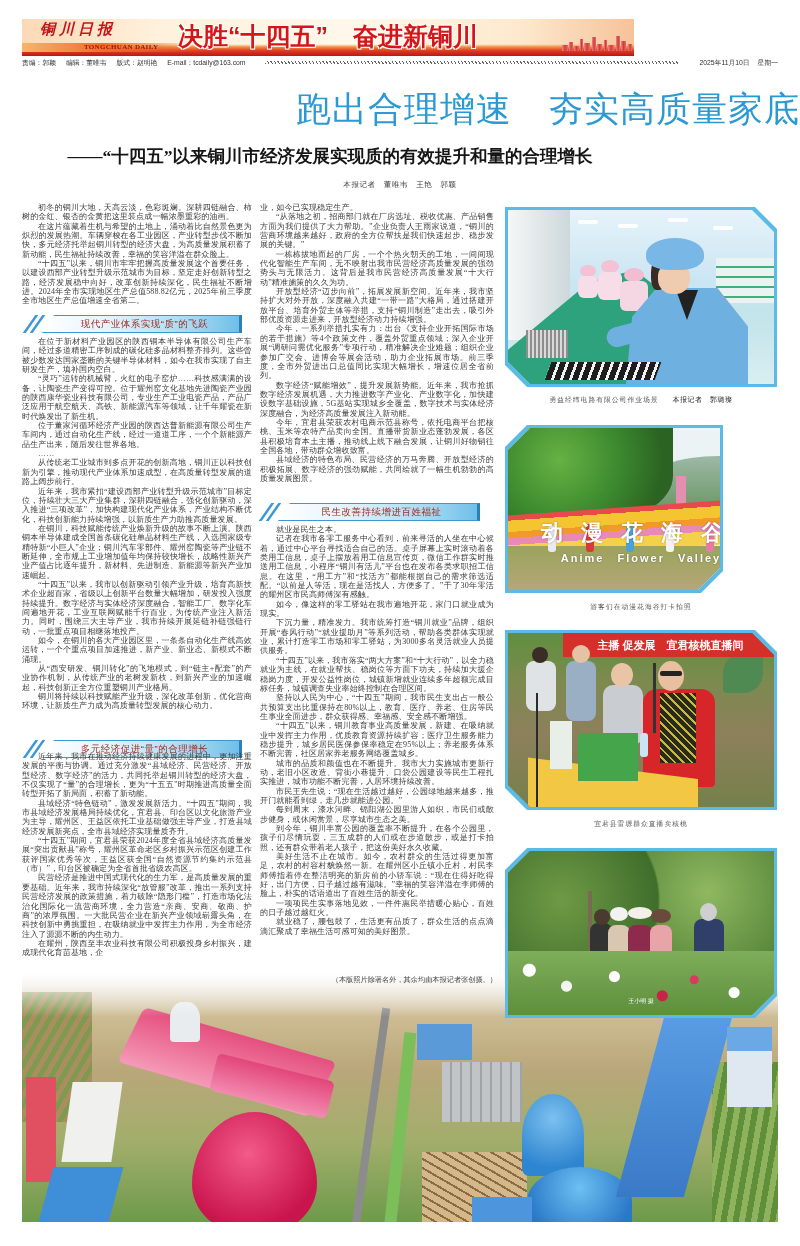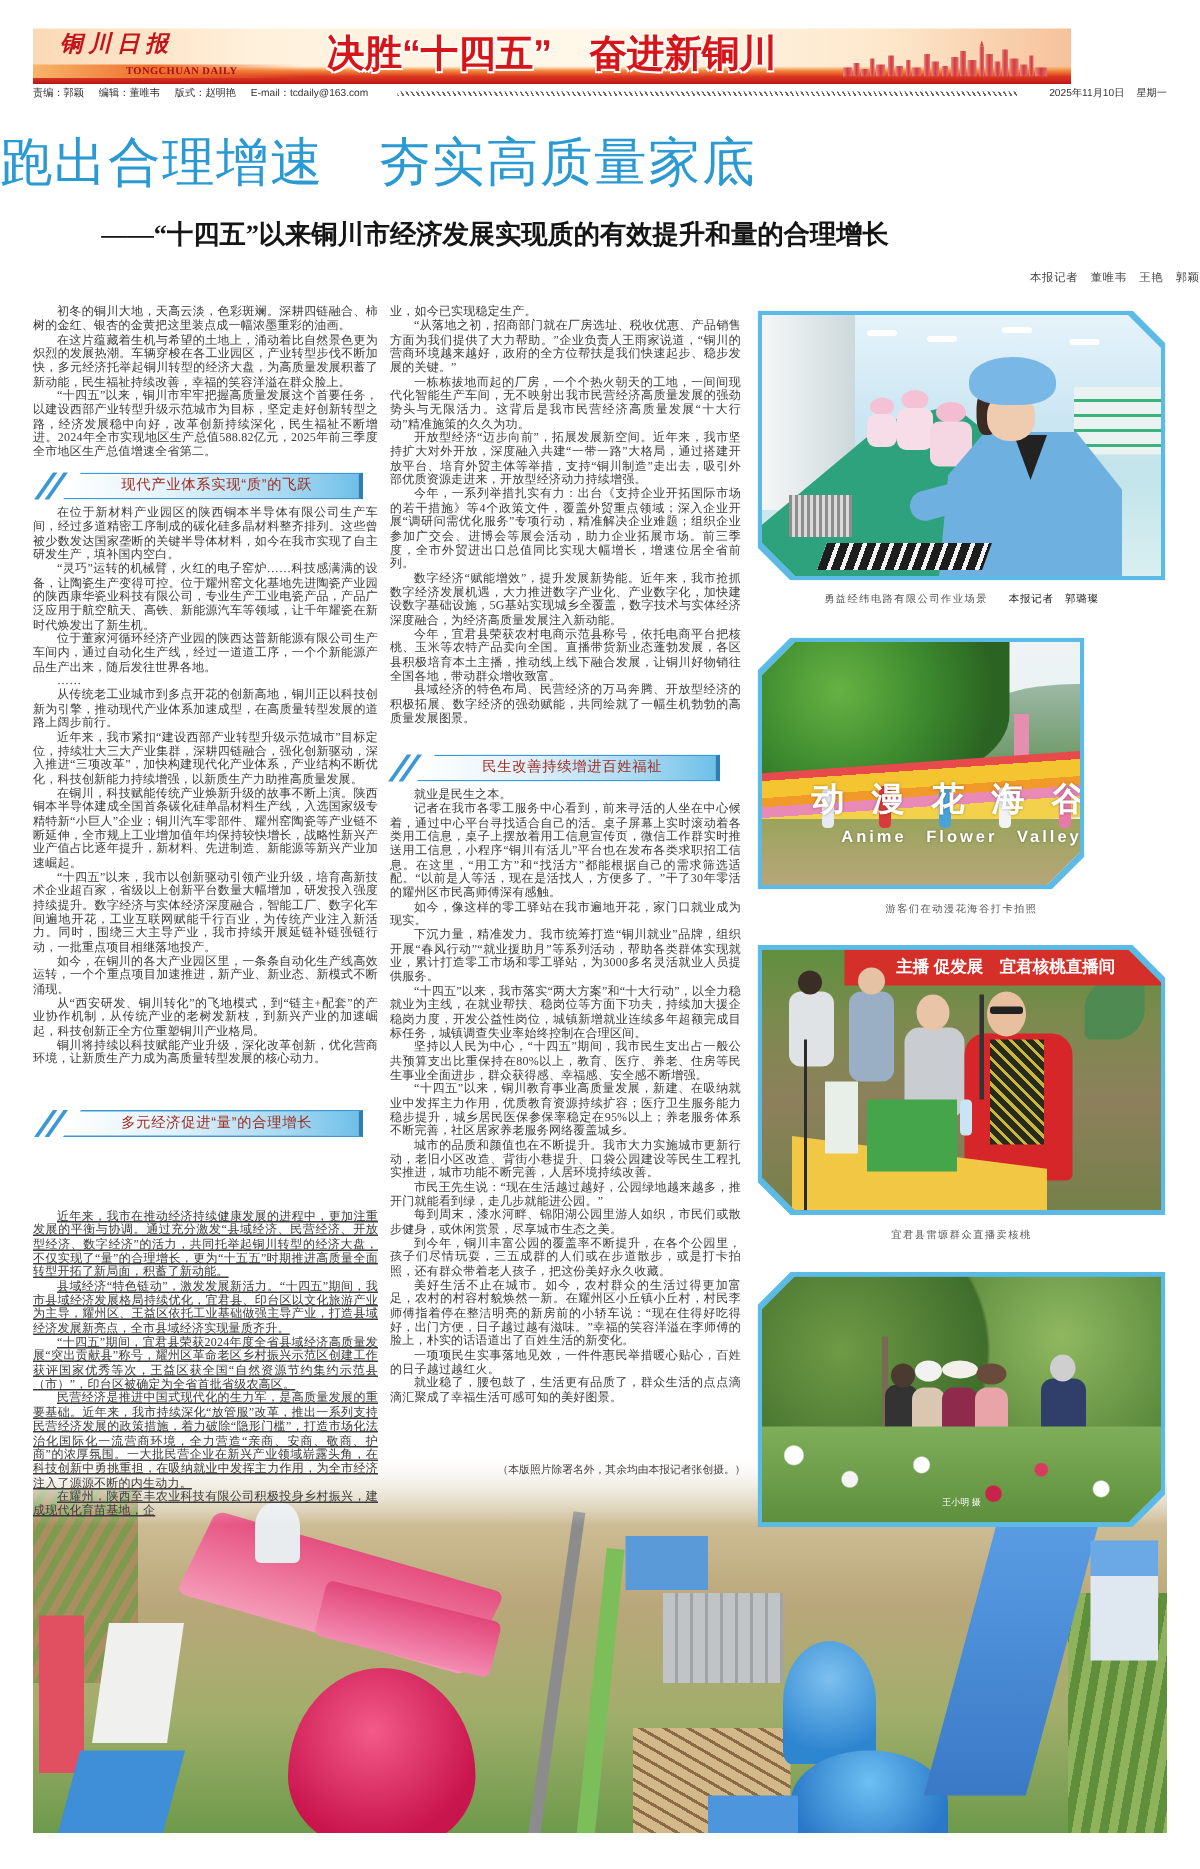--- a/index.html
+++ b/index.html
@@ -1,42 +1,42 @@
 <!DOCTYPE html>
 <html><head>
 <meta charset="utf-8">
 <style>
 *{box-sizing:border-box;}
 html,body{margin:0;padding:0;}
 body{width:800px;height:1246px;position:relative;background:#fff;overflow:hidden;font-family:"Liberation Serif",serif;color:#333;}
 .shape{position:absolute;}
 
 
-.banner{position:absolute;left:22px;top:19px;width:692px;height:37px;overflow:hidden;
+.banner{position:absolute;left:22px;top:19px;width:612px;height:37px;overflow:hidden;
   background:
    linear-gradient(to bottom,rgba(255,255,255,0) 0%,rgba(255,255,255,0) 68%,#f28a3c 76%,#de3a22 86%,#bb1616 100%),
    linear-gradient(to right,#fbd9b6 0%,#fff1dc 22%,#fff8ea 55%,#fde8cc 82%,#f6c29a 100%);}
 .logo-band{position:absolute;left:0;top:24px;width:180px;height:9px;background:linear-gradient(to right,#f7b56a,#ef6d2c 45%,rgba(244,160,96,0) 100%);}
 .logo-cn{position:absolute;left:18px;top:1px;font-size:15px;font-weight:bold;font-style:italic;color:#c4141b;letter-spacing:4px;font-family:"Liberation Serif",serif;}
 .logo-en{position:absolute;left:14px;top:24px;font-size:7px;font-weight:bold;color:#a50f16;letter-spacing:.3px;line-height:9px;font-family:"Liberation Serif",serif;margin-left:48px;}
 .banner-title{position:absolute;left:0;top:2px;width:100%;text-align:center;font-family:"Liberation Sans",sans-serif;font-size:25px;font-weight:bold;line-height:30px;color:#d6151b;
   text-shadow:1px 1px 0 #fff,-1px -1px 0 #fff8ec,1px -1px 0 #fff,-1px 1px 0 #fff;}
 .skyline{position:absolute;left:540px;top:8px;width:140px;height:24px;}
 .page-num{position:absolute;left:724px;top:2px;font-family:"Liberation Sans",sans-serif;font-size:24px;font-weight:bold;color:#d6151b;line-height:28px;}
 
 .info-left{position:absolute;left:22px;top:58px;font-family:"Liberation Sans",sans-serif;font-size:6.8px;color:#333;line-height:9px;white-space:nowrap;}
 .info-left span{margin-right:8px;}
 .info-rule{position:absolute;left:265px;top:61px;width:413px;height:3px;background:repeating-linear-gradient(60deg,#666 0 1px,transparent 1px 3px);}
 .info-right{position:absolute;right:22px;top:58px;font-family:"Liberation Sans",sans-serif;font-size:6.8px;color:#333;line-height:9px;white-space:nowrap;}
 .info-right span+span{margin-left:8px;}
 
 
-.headline{position:absolute;left:0;top:88px;width:800px;text-align:left;font-family:"Liberation Sans",sans-serif;font-size:35px;line-height:42px;color:#2b9ad2;letter-spacing:1px;}
+.headline{position:absolute;left:0;top:88px;width:800px;text-align:right;font-family:"Liberation Sans",sans-serif;font-size:35px;line-height:42px;color:#2b9ad2;letter-spacing:1px;}
 .subhead{position:absolute;left:0;top:144px;width:660px;text-align:center;font-family:"Liberation Serif",serif;font-size:17.5px;font-weight:bold;line-height:24px;color:#151515;}
-.byline{position:absolute;left:0;top:180px;width:800px;text-align:right;font-family:"Liberation Sans",sans-serif;font-size:7.5px;color:#444;letter-spacing:.6px;line-height:10px;}
+.byline{position:absolute;left:0;top:180px;width:800px;text-align:center;font-family:"Liberation Sans",sans-serif;font-size:7.5px;color:#444;letter-spacing:.6px;line-height:10px;}
 
 
 .col{position:absolute;overflow:hidden;font-size:8px;line-height:9.35px;text-align:justify;color:#3b3b3b;letter-spacing:.15px;z-index:2;font-family:"Liberation Serif",serif;}
 .col p{margin:0;text-indent:2em;}
 
 
 .sec-head{position:absolute;height:18px;z-index:2;}
 .sh-stripe{position:absolute;top:0;width:3px;height:18px;background:#3b98d4;transform:skewX(-35deg);}
 .sh-box{position:absolute;left:16px;right:0;top:0;height:18px;
   background:linear-gradient(to right,#ffffff 0%,#e3f3fb 35%,#a7d9f2 75%,#6fbfe9 100%);
@@ -147,21 +147,21 @@
 </div>
 
 <div class="sec-head" style="left:26px;top:740px;width:216px;">
   <span class="sh-stripe" style="left:3px;"></span>
   <span class="sh-stripe" style="left:10px;"></span>
   <div class="sh-box">
       <span class="sh-text">多元经济促进“量”的合理增长</span>
     </div>
 </div>
 
-<div class="col" style="left:22px;top:806px;width:230px;height:206px;text-decoration:underline;">
+<div class="col" style="left:22px;top:752px;width:230px;height:206px;">
   <p>近年来，我市在推动经济持续健康发展的进程中，更加注重发展的平衡与协调。通过充分激发“县域经济、民营经济、开放型经济、数字经济”的活力，共同托举起铜川转型的经济大盘，不仅实现了“量”的合理增长，更为“十五五”时期推进高质量全面转型开拓了新局面，积蓄了新动能。</p>
   <p>县域经济“特色链动”，激发发展新活力。“十四五”期间，我市县域经济发展格局持续优化，宜君县、印台区以文化旅游产业为主导，耀州区、王益区依托工业基础做强主导产业，打造县域经济发展新亮点，全市县域经济实现量质齐升。</p>
   <p>“十四五”期间，宜君县荣获2024年度全省县域经济高质量发展“突出贡献县”称号，耀州区革命老区乡村振兴示范区创建工作获评国家优秀等次，王益区获全国“自然资源节约集约示范县（市）”，印台区被确定为全省首批省级农高区。</p>
   <p>民营经济是推进中国式现代化的生力军，是高质量发展的重要基础。近年来，我市持续深化“放管服”改革，推出一系列支持民营经济发展的政策措施，着力破除“隐形门槛”，打造市场化法治化国际化一流营商环境，全力营造“亲商、安商、敬商、护商”的浓厚氛围。一大批民营企业在新兴产业领域崭露头角，在科技创新中勇挑重担，在吸纳就业中发挥主力作用，为全市经济注入了源源不断的内生动力。</p>
   <p>在耀州，陕西至丰农业科技有限公司积极投身乡村振兴，建成现代化育苗基地，企</p>
 </div>
 
 <div class="col" style="left:260px;top:203px;width:234px;height:290px;">
   <p style="text-indent:0;">业，如今已实现稳定生产。</p>
   <p>“从落地之初，招商部门就在厂房选址、税收优惠、产品销售方面为我们提供了大力帮助。”企业负责人王雨家说道，“铜川的营商环境越来越好，政府的全方位帮扶是我们快速起步、稳步发展的关键。”</p>

